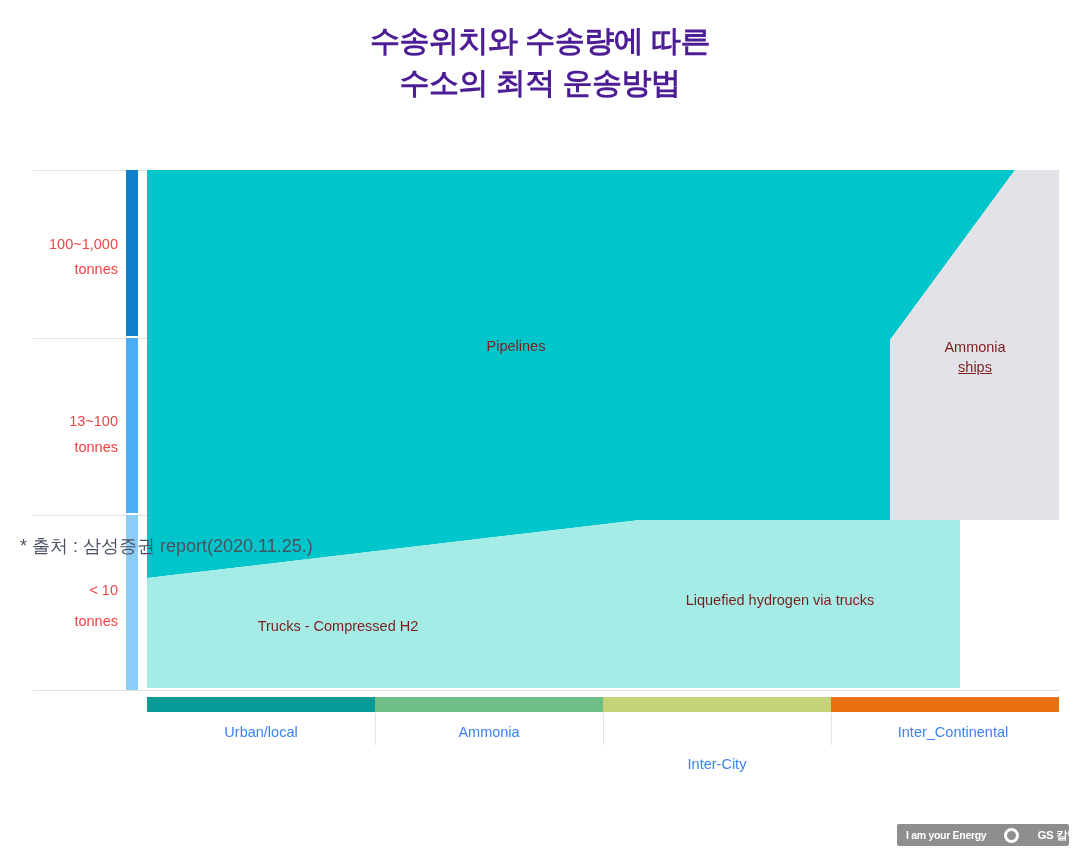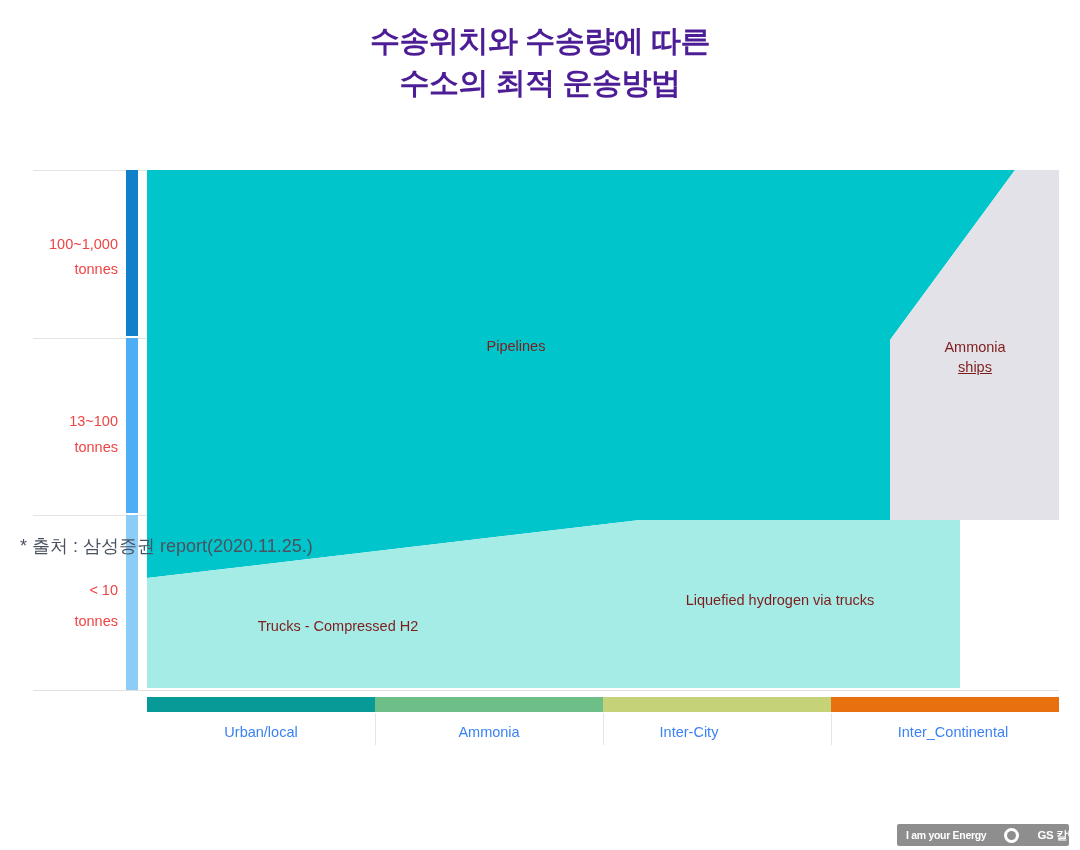--- a/index.html
+++ b/index.html
@@ -250,21 +250,21 @@
     <div class="x-swatch" style="left:228px; width:228px; background:#6ebe87;"></div>
     <div class="x-swatch" style="left:456px; width:228px; background:#c5d277;"></div>
     <div class="x-swatch" style="left:684px; width:228px; background:#e8700e;"></div>
 
     <div class="x-sep" style="left:228px;"></div>
     <div class="x-sep" style="left:456px;"></div>
     <div class="x-sep" style="left:684px;"></div>
 
     <div class="x-label" style="left:0px;   width:228px;">Urban/local</div>
     <div class="x-label" style="left:228px; width:228px;">Ammonia</div>
-    <div class="x-label" style="left:428px; width:228px;">Inter-City</div>
+    <div class="x-label" style="left:456px; width:228px;margin-top:32px;">Inter-City</div>
     <div class="x-label" style="left:684px; width:228px;padding-left:8px;">Inter_Continental</div>
   </div>
 </div>
 
 <div id="source-note">* 출처 : 삼성증권 report(2020.11.25.)</div>
 
 <div id="logo">
   <span id="logo-tagline">I am your Energy</span>
   <span id="logo-mark"></span>
   <span id="logo-brand">GS 칼텍스</span>

